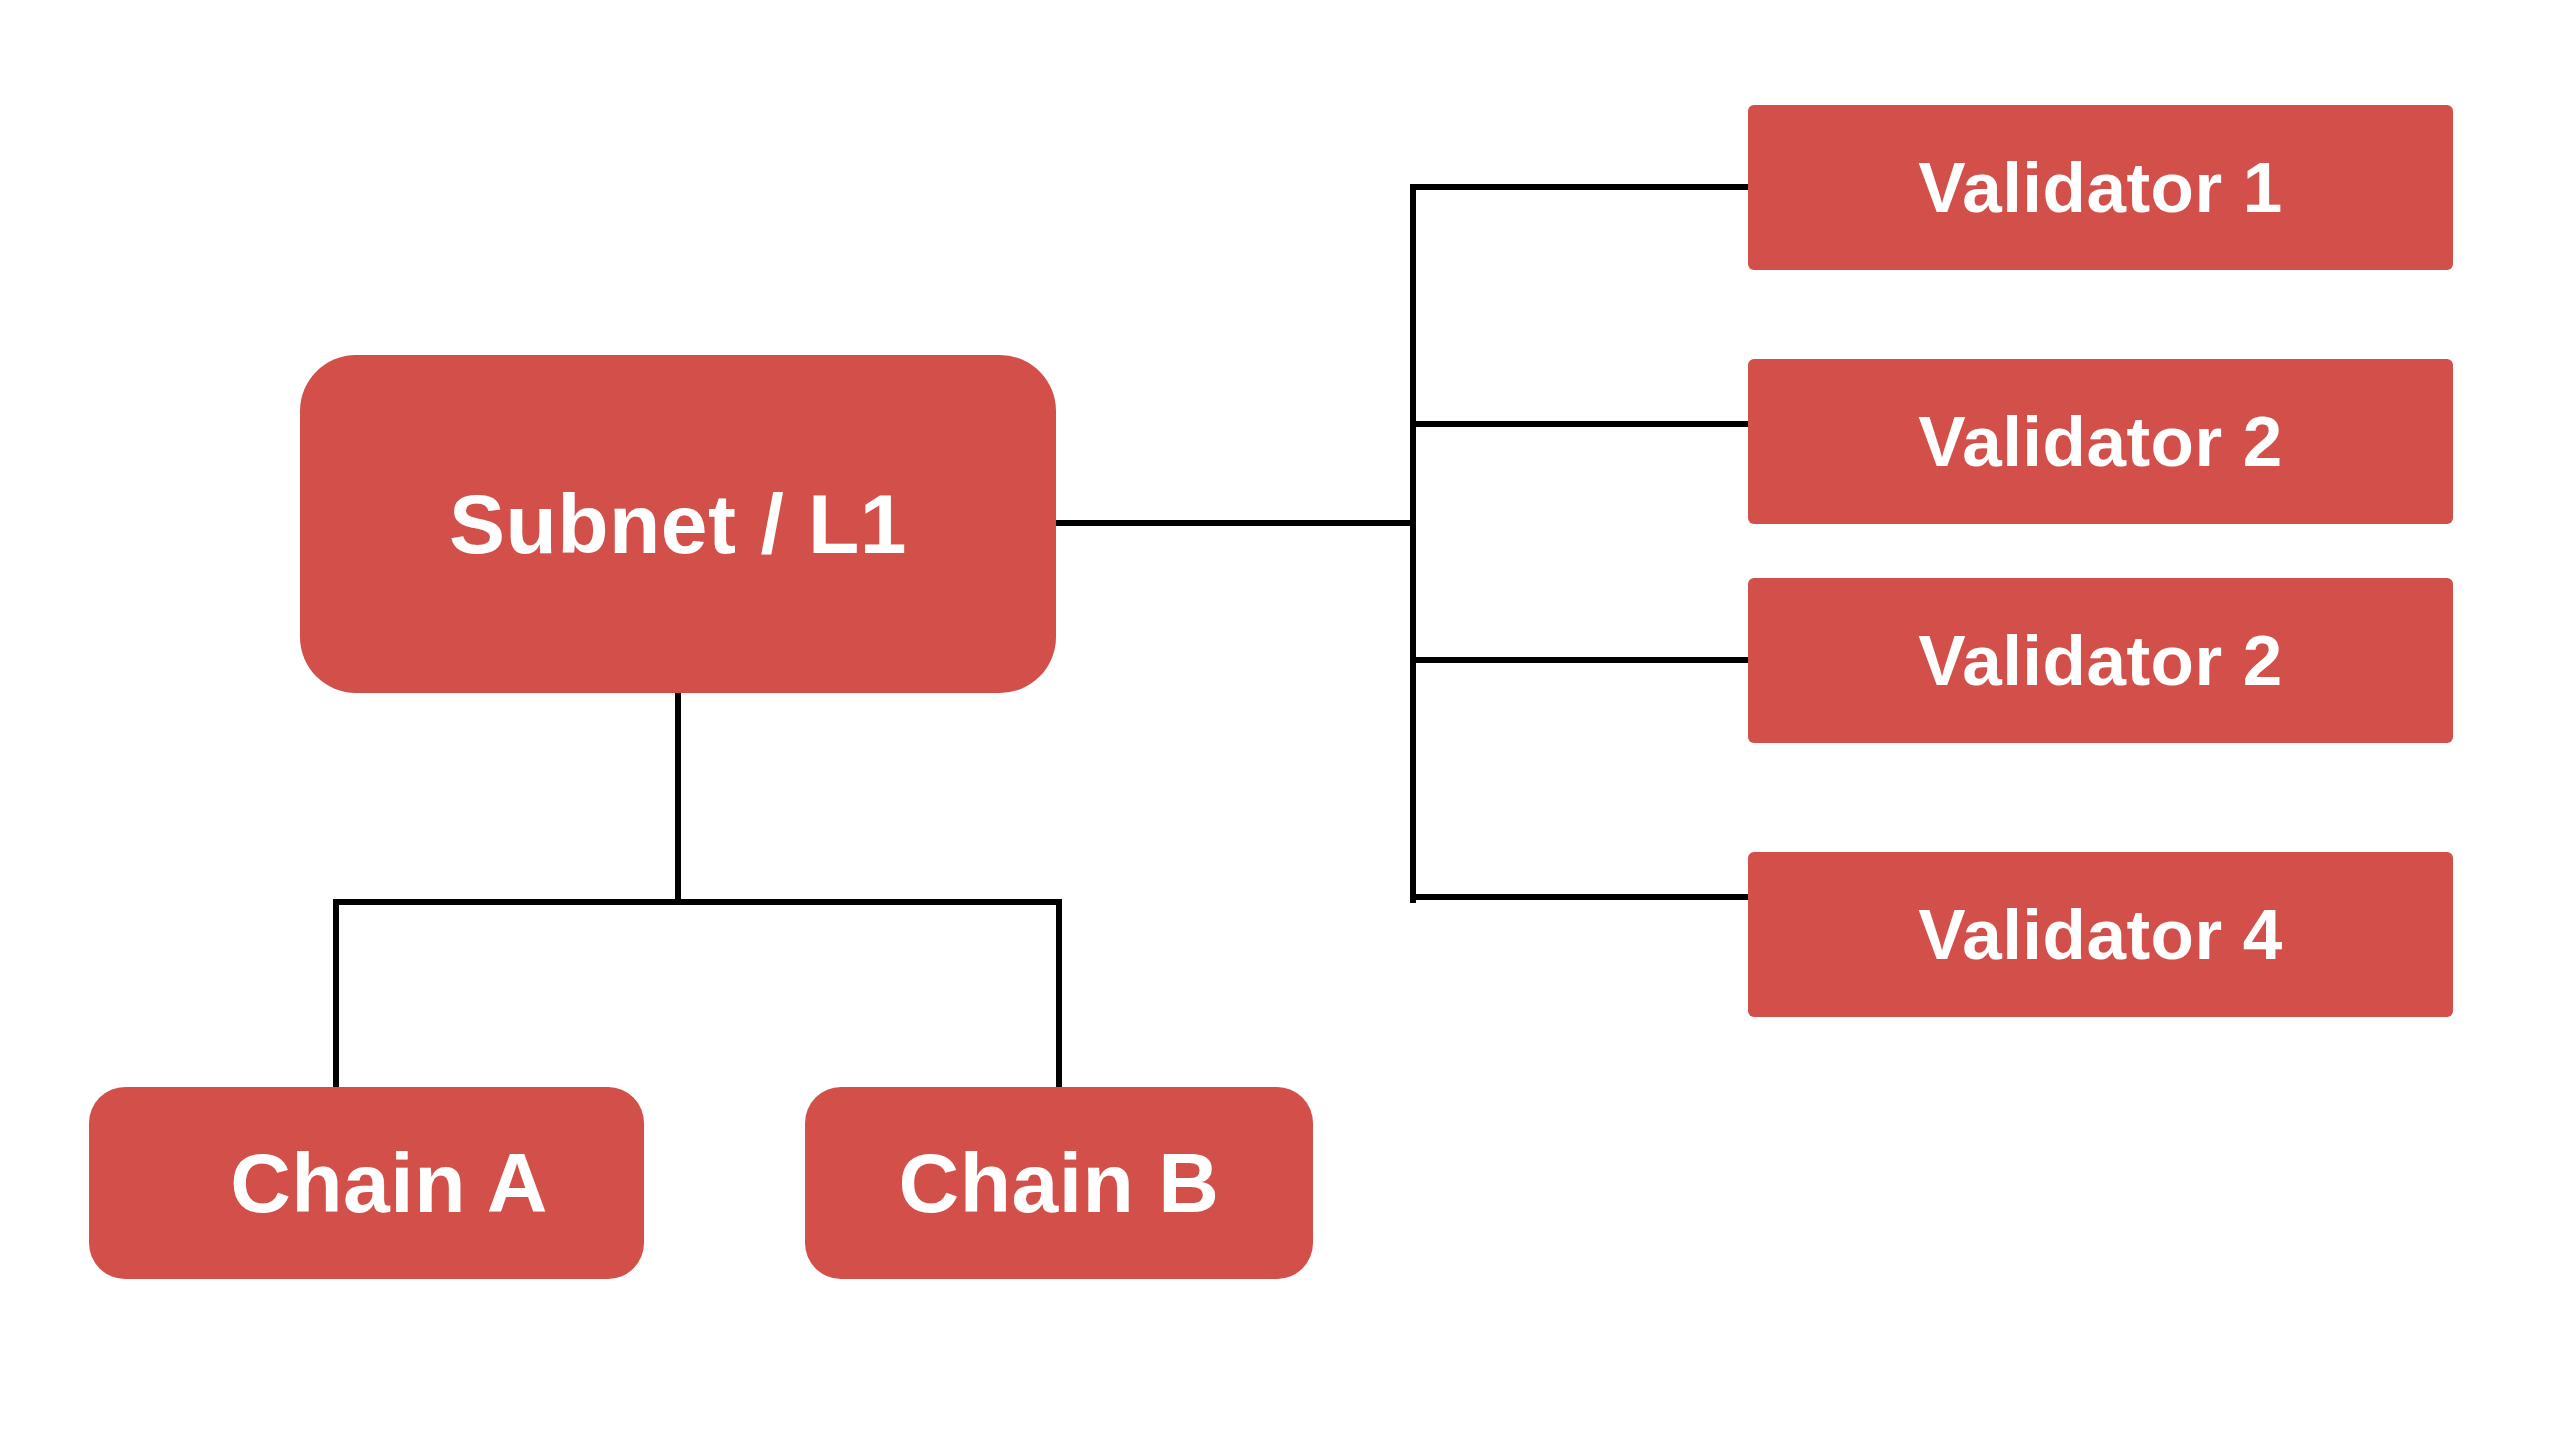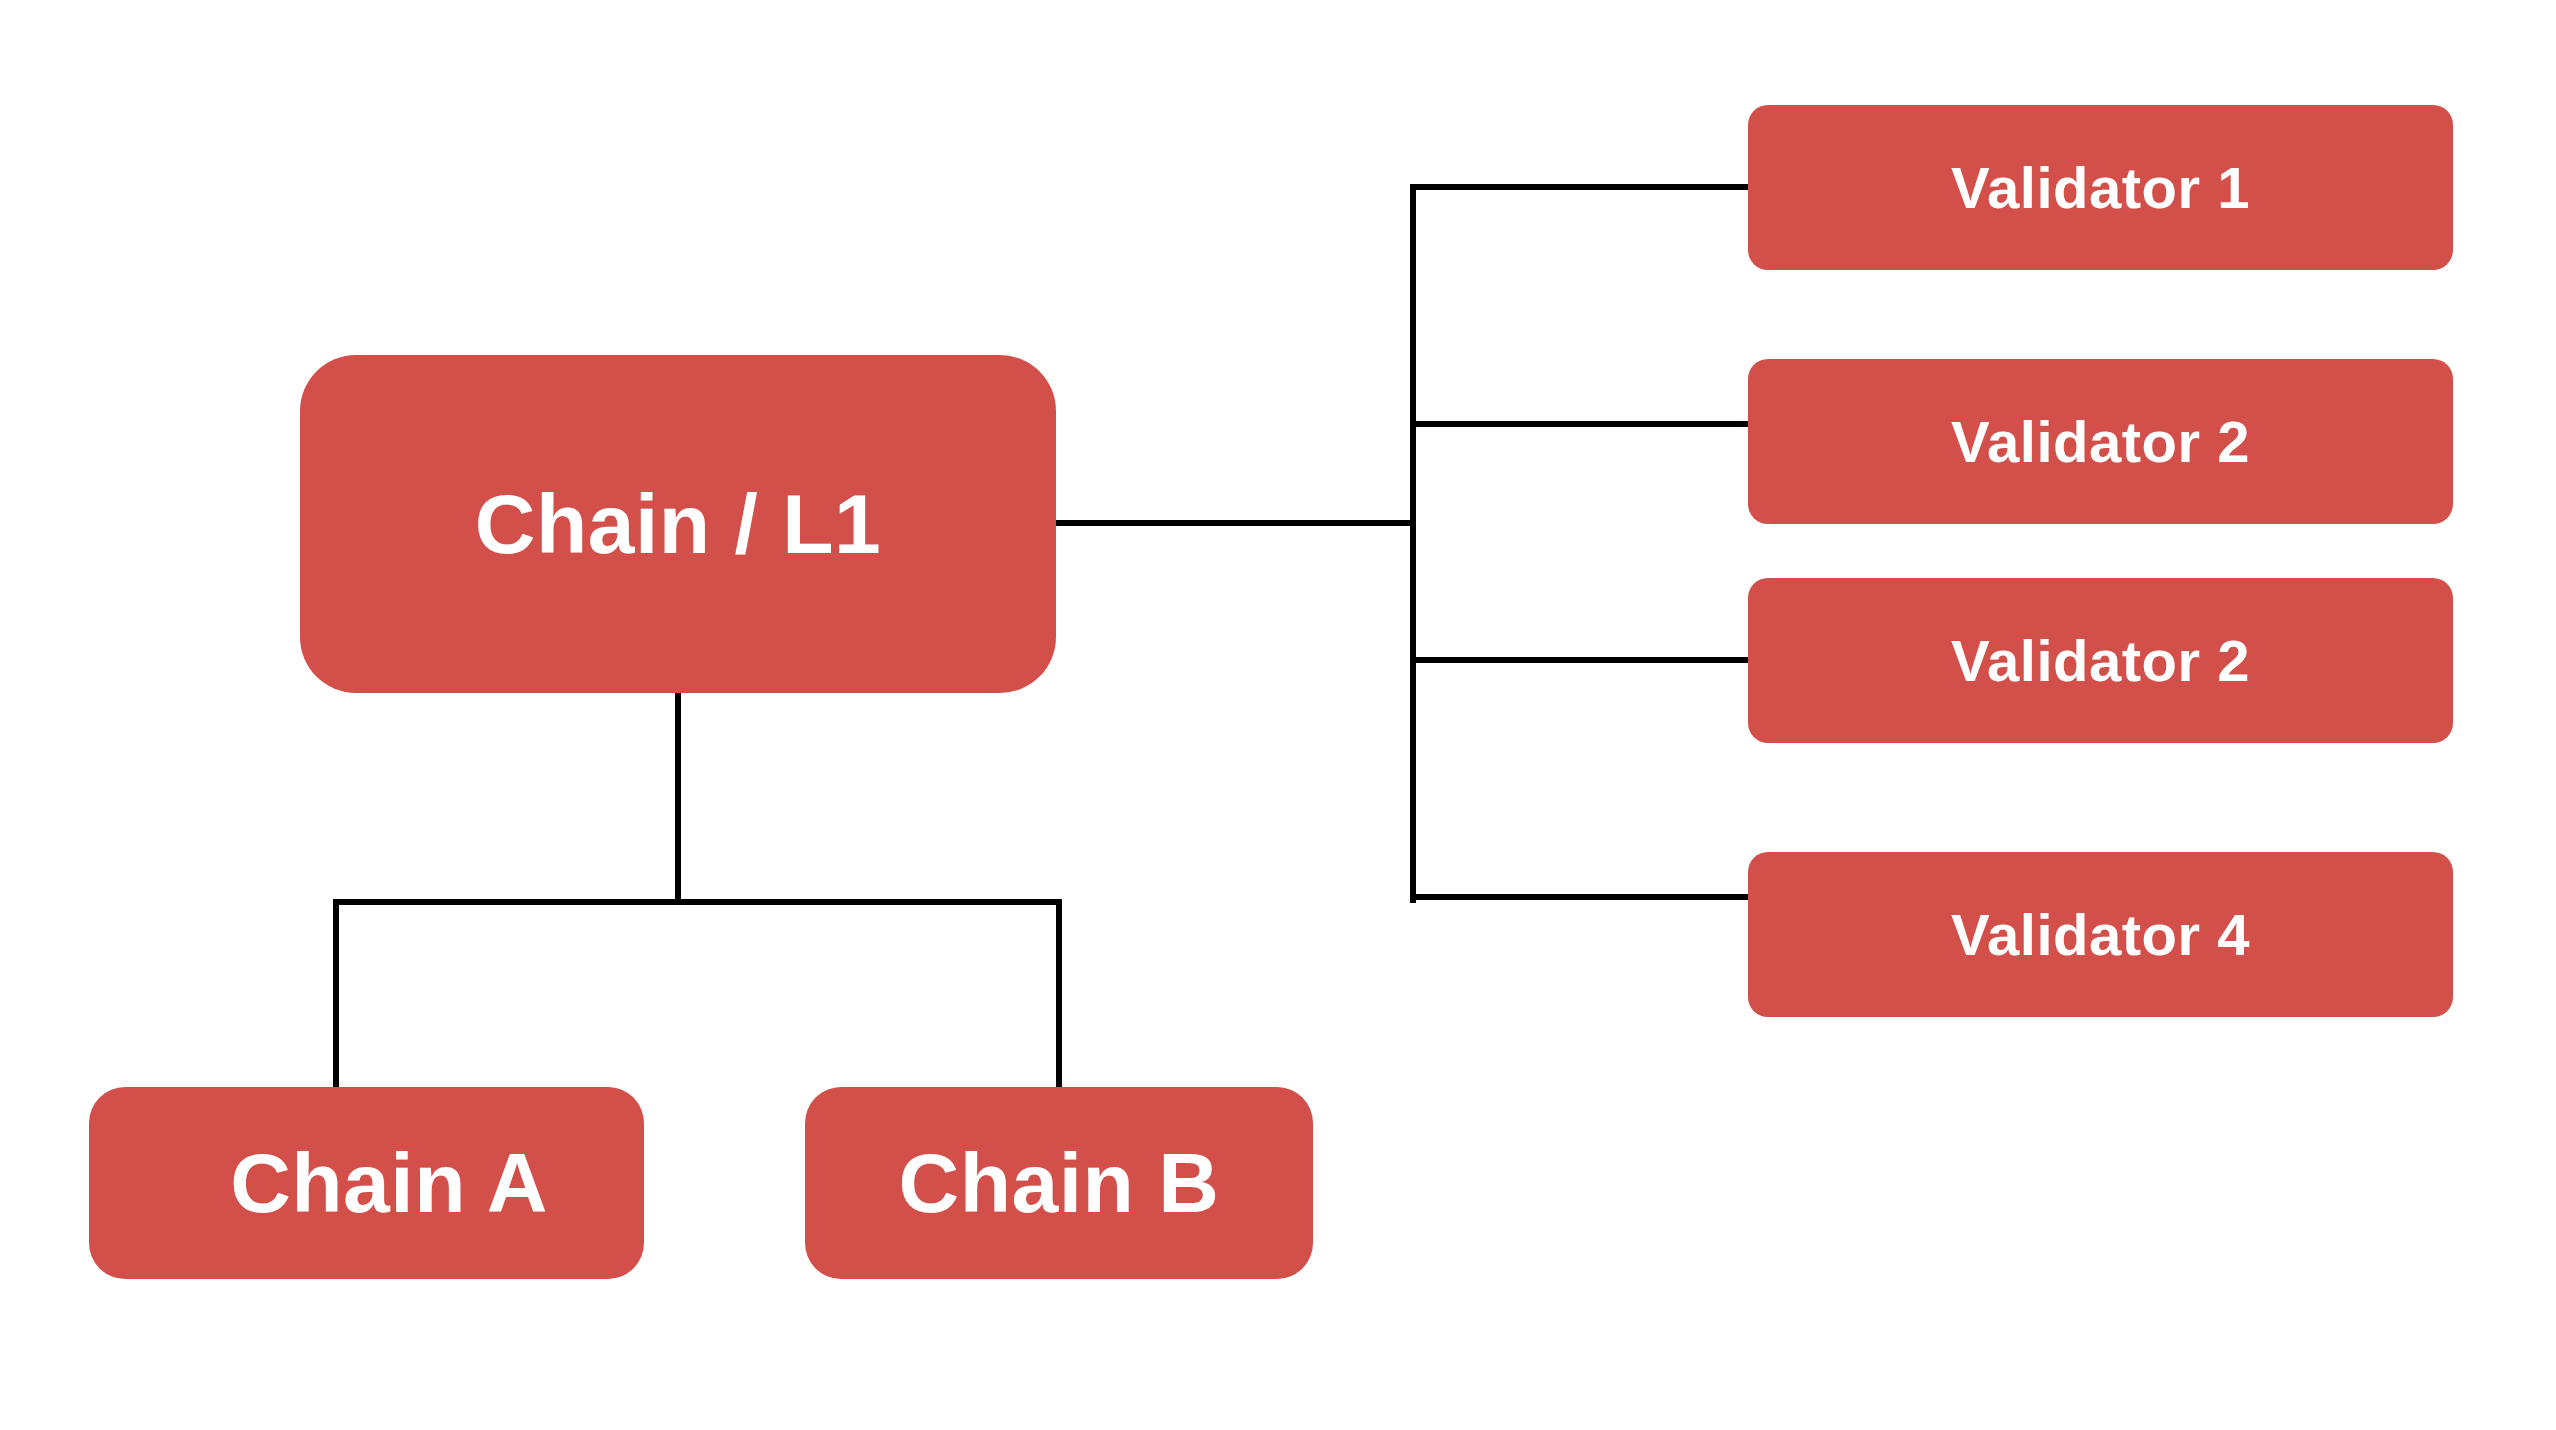--- a/index.html
+++ b/index.html
@@ -29,22 +29,22 @@
   }
   .node-subnet {
     left: 300px; top: 355px;
     width: 756px; height: 338px;
     border-radius: 56px;
     font-size: 84px;
   }
   .node-validator {
     left: 1748px;
     width: 705px; height: 165px;
-    border-radius: 20px;
-    font-size: 58px;
+    border-radius: 6px;
+    font-size: 71px;
   }
   .node-validator-1 { top: 105px; }
   .node-validator-2 { top: 327px; margin-top: 32px; }
   .node-validator-3 { top: 578px; }
   .node-validator-4 { top: 852px; text-align: right; }
   .node-chain {
     top: 1087px;
     width: 510px; height: 192px;
     border-radius: 36px;
     font-size: 84px;
@@ -78,21 +78,21 @@
   <div class="line line-branch-1"></div>
   <div class="line line-branch-2"></div>
   <div class="line line-branch-3"></div>
   <div class="line line-branch-4"></div>
   <div class="line line-subnet-drop"></div>
   <div class="line line-chain-split"></div>
   <div class="line line-chain-a-drop"></div>
   <div class="line line-chain-b-drop"></div>
 
   <div class="node node-subnet">
-    <span>Chain / L1</span>
+    <span>Subnet / L1</span>
   </div>
 
   <div class="node node-validator node-validator-1">
     <span>Validator 1</span>
   </div>
   <div class="node node-validator node-validator-2">
     <span>Validator 2</span>
   </div>
   <div class="node node-validator node-validator-3">
     <span>Validator 2</span>

